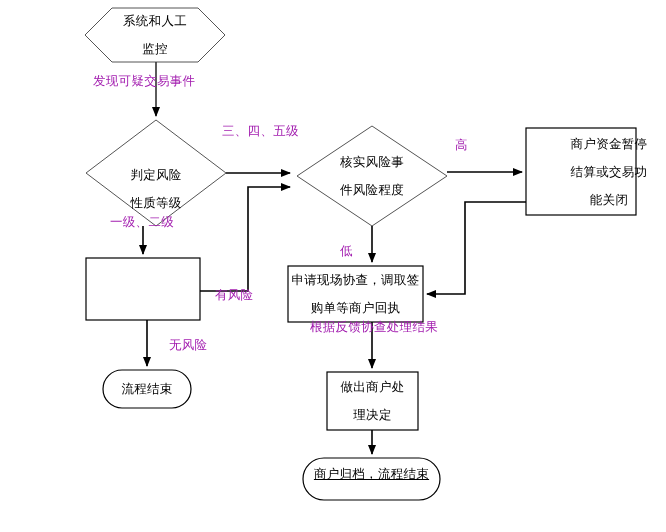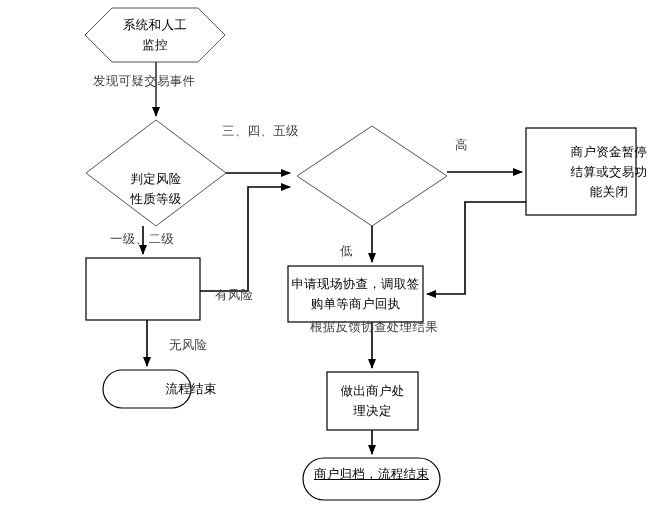--- a/index.html
+++ b/index.html
@@ -24,28 +24,28 @@
   }
   .node-label {
     position: absolute;
     display: flex;
     flex-direction: column;
     align-items: center;
     justify-content: center;
     text-align: center;
     color: #000000;
     font-size: 12.5px;
-    line-height: 20px;
+    line-height: 28px;
     letter-spacing: 0.3px;
     pointer-events: none;
     white-space: pre-line;
   }
   .edge-label {
     position: absolute;
-    color: #404040;
+    color: #a21caf;
     font-size: 12.5px;
     line-height: 14px;
     white-space: nowrap;
     letter-spacing: 0.3px;
   }
 </style>
 </head>
 <body>
 
 <div id="canvas">
@@ -95,41 +95,43 @@
 
     <line x1="372" y1="430" x2="372" y2="454" stroke="#000000" stroke-width="1.6" marker-end="url(#arrow)"></line>
   </svg>
 
   <div class="node-label" style="left:85px; top:8px; width:140px; height:54px;">系统和人工
 监控</div>
 
   <div class="node-label" style="left:96px; top:156px; width:120px; height:66px;">判定风险
 性质等级</div>
 
+  <div class="node-label" style="left:310px; top:144px; width:124px; height:64px;">核实风险事
+件风险程度</div>
 
   <div class="node-label" style="left:528px; top:130px; width:106px; height:83px;padding-left:28px;">商户资金暂停
 结算或交易功
 能关闭</div>
 
 
   <div class="node-label" style="left:290px; top:266px; width:131px; height:56px;">申请现场协查，调取签
 购单等商户回执</div>
 
   <div class="node-label" style="left:329px; top:372px; width:87px; height:58px;">做出商户处
 理决定</div>
 
-  <div class="node-label" style="left:103px; top:370px; width:88px; height:38px;padding-left:44px;">流程结束</div>
+  <div class="node-label" style="left:103px; top:370px; width:88px; height:38px;">流程结束</div>
 
   <div class="node-label" style="left:303px; top:458px; width:137px; height:32px;text-decoration:underline;">商户归档，流程结束</div>
 
   <div class="edge-label" style="left:93px; top:74px;">发现可疑交易事件</div>
 
   <div class="edge-label" style="left:222px; top:124px;">三、四、五级</div>
 
-  <div class="edge-label" style="left:110px; top:215px;margin-top:17px;">一级、二级</div>
+  <div class="edge-label" style="left:110px; top:215px;">一级、二级</div>
 
   <div class="edge-label" style="left:455px; top:138px;">高</div>
 
   <div class="edge-label" style="left:340px; top:244px;">低</div>
 
   <div class="edge-label" style="left:215px; top:288px;">有风险</div>
 
   <div class="edge-label" style="left:122px; top:338px;margin-left:47px;">无风险</div>
 
   <div class="edge-label" style="left:310px; top:320px;text-align:center;">根据反馈协查处理结果</div>

